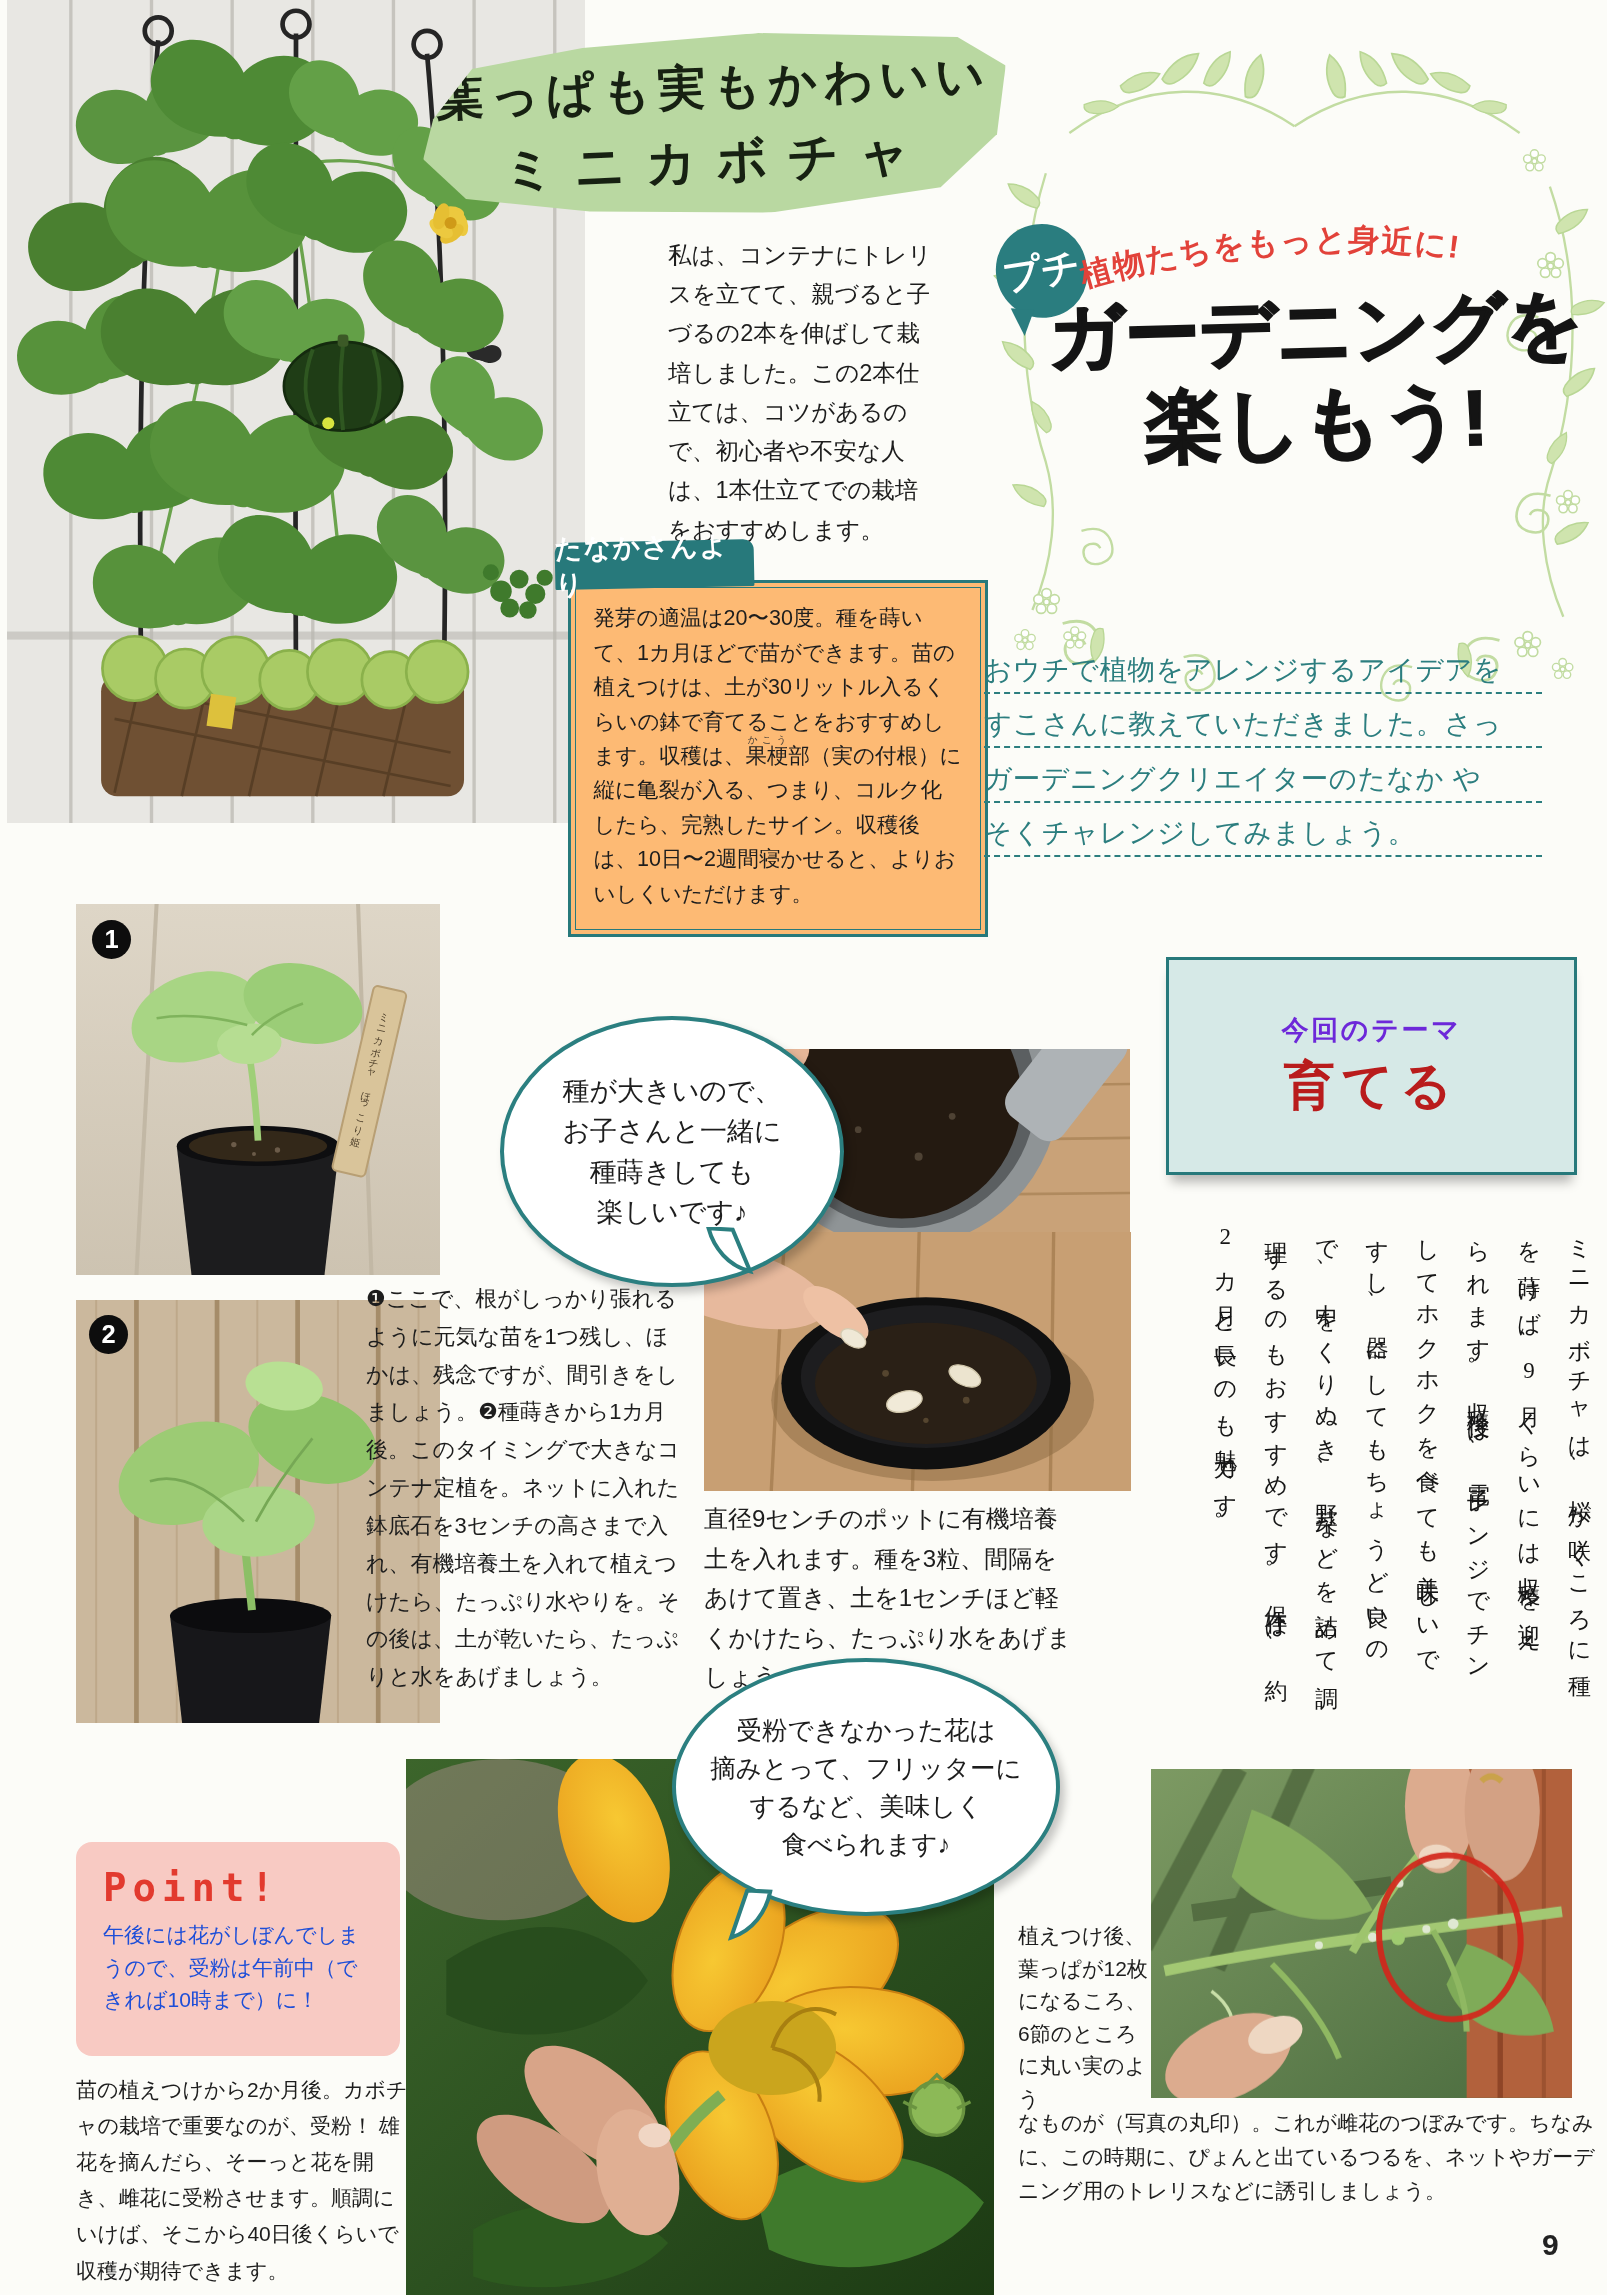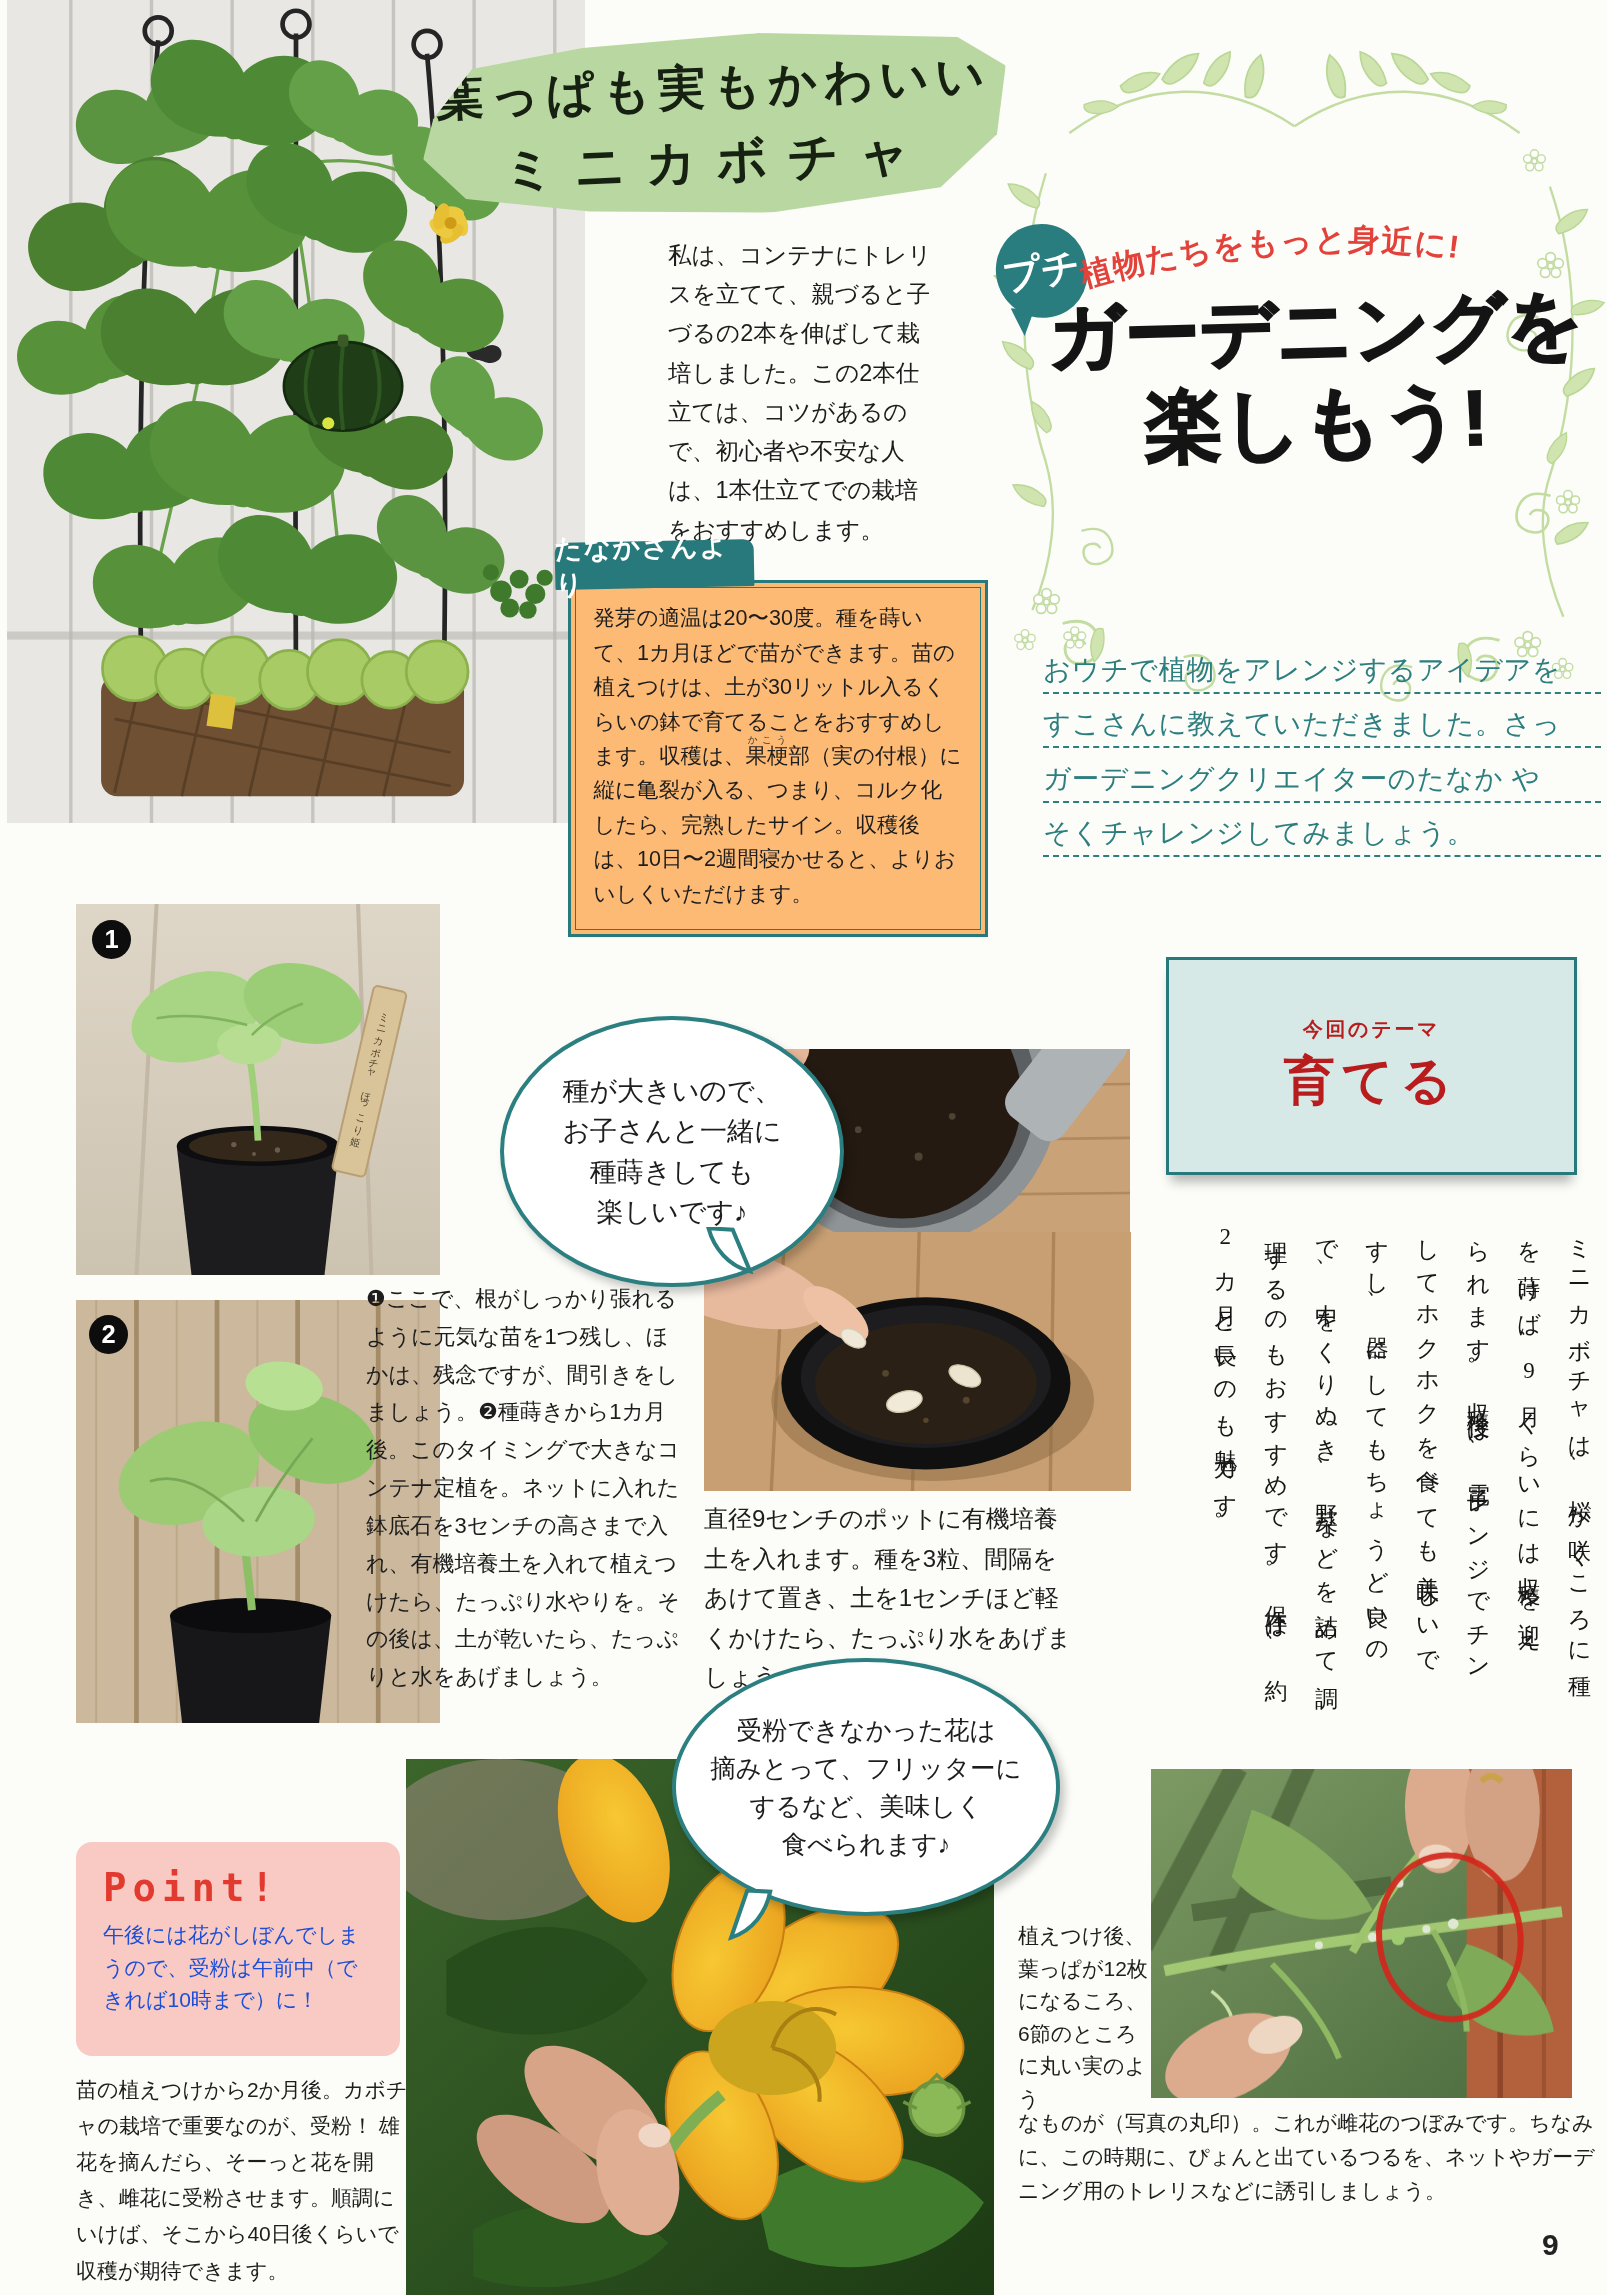--- a/index.html
+++ b/index.html
@@ -27,28 +27,28 @@
   #tanaka-box ruby rt{font-size:0.45em;color:#333;}
   
   #petit-bubble{left:996px;top:224px;width:91px;height:94px;background:#2a7d7f;border-radius:50% 50% 48% 52%;
       transform:rotate(-9deg);display:flex;align-items:center;justify-content:center;z-index:3;}
   #petit-bubble span{color:#fff;font-size:38px;font-weight:bold;}
   #tagline-svg{left:1069px;top:208px;width:470px;height:101px;z-index:3;}
   #main-title-1{left:1048px;top:281px;width:537px;text-align:left;font-size:75px;font-weight:bold;
       color:#141414;-webkit-text-stroke:2px #141414;transform:rotate(-1.5deg);z-index:3;letter-spacing:0px;}
   #main-title-2{left:1048px;top:371px;width:537px;text-align:center;font-size:78px;font-weight:bold;
       color:#141414;-webkit-text-stroke:2px #141414;transform:rotate(-1.5deg);z-index:3;}
-  #lead-block{left:1043px;top:653px;width:558px;z-index:3;}
+  #lead-block{left:984px;top:653px;width:558px;z-index:3;}
   #lead-block .ln{font-size:27.5px;color:#2c7e7f;letter-spacing:0.7px;border-bottom:2.7px dashed #2c7e7f;
       padding-bottom:6px;margin-bottom:13.4px;line-height:1.2;}
   
   #theme-box{left:1166px;top:957px;width:411px;height:218px;background:#d6e9e7;border:3.4px solid #27797b;
       box-sizing:border-box;z-index:2;box-shadow:0 12px 10.7px -5.4px rgba(0,0,0,.28);
       display:flex;flex-direction:column;align-items:center;justify-content:center;}
-  #theme-box .lbl{color:#b91c1c;font-size:20px;font-weight:bold;letter-spacing:2.7px;}
+  #theme-box .lbl{color:#6d28d9;font-size:27px;font-weight:bold;letter-spacing:2.7px;}
   #theme-box .l1{color:#161616;font-size:51px;font-weight:bold;letter-spacing:4px;margin-top:9.4px;}
   #theme-box .l2{color:#b91c1c;font-size:51px;font-weight:bold;letter-spacing:6.7px;margin-top:4px;}
   
   #v-column{left:1139px;top:1224px;width:465px;height:451px;writing-mode:vertical-rl;text-orientation:upright;
       font-family:"Liberation Serif","DejaVu Serif",serif;font-size:23px;letter-spacing:.28em;line-height:2.2;
       color:#161616;z-index:2;}
   
   #steps-text{left:366px;top:1280px;width:317px;height:433px;font-size:22px;line-height:1.72;z-index:2;}
   .bubble{position:absolute;background:#fff;border:4px solid #2b7f80;border-radius:50%;z-index:5;
       display:flex;flex-direction:column;align-items:center;justify-content:center;

